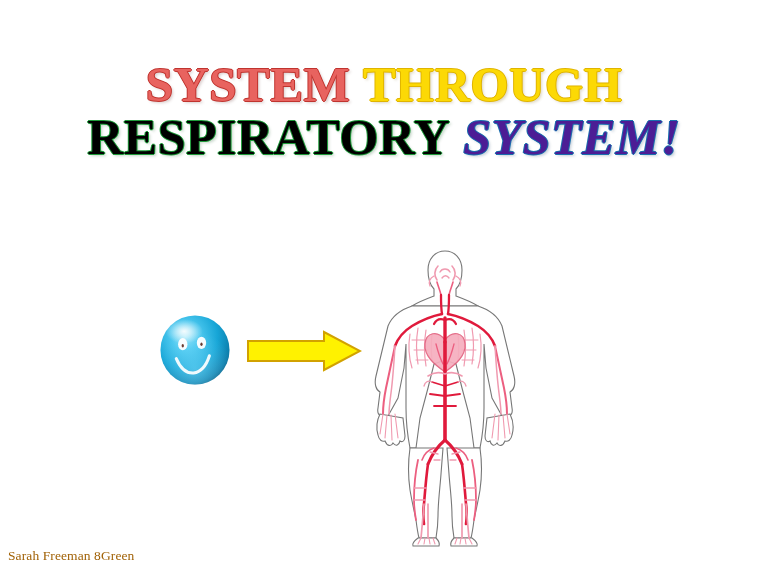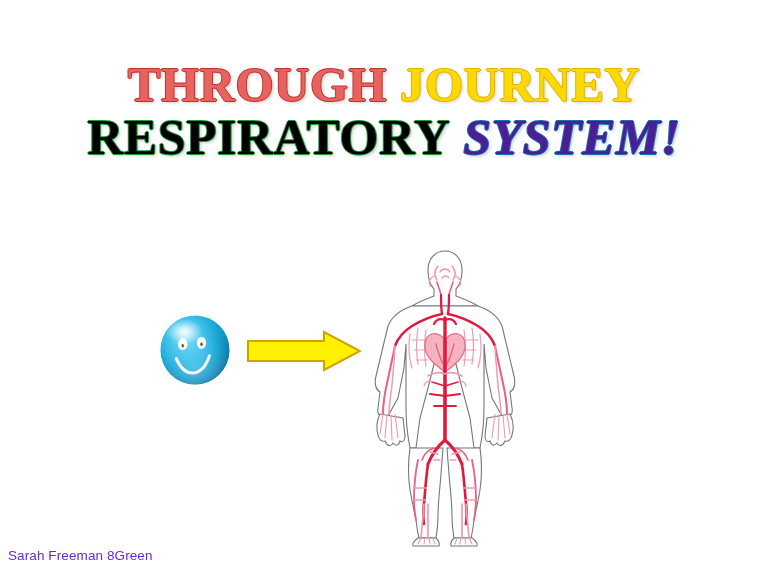--- a/index.html
+++ b/index.html
@@ -102,36 +102,36 @@
     top: 248px;
     width: 154px;
     height: 300px;
   }
 
   
   #author {
     position: absolute;
     left: 8px;
     top: 548px;
-    font-family: Liberation Sans, sans-serif;
+    font-family: Liberation Serif, serif;
     font-size: 13.5px;
-    color: #6d28d9;
+    color: #a16207;
     letter-spacing: 0.1px;
     white-space: nowrap;
   }
 </style>
 </head>
 <body>
 
 <div id="slide">
 
   <div id="title-block">
     <span class="tline" id="line-1">
-      <span class="word w-journey">THROUGH</span>
-      <span class="word w-through">JOURNEY</span>
+      <span class="word w-journey">SYSTEM</span>
+      <span class="word w-through">THROUGH</span>
     </span>
     <span class="tline" id="line-3">
       <span class="word w-respiratory">RESPIRATORY</span>
       <span class="word w-system">SYSTEM!</span>
     </span>
   </div>
 
   <svg id="smiley-sphere" viewBox="0 0 100 100">
     <defs>
       <radialGradient id="sphereGrad" cx="36%" cy="30%" r="78%">

